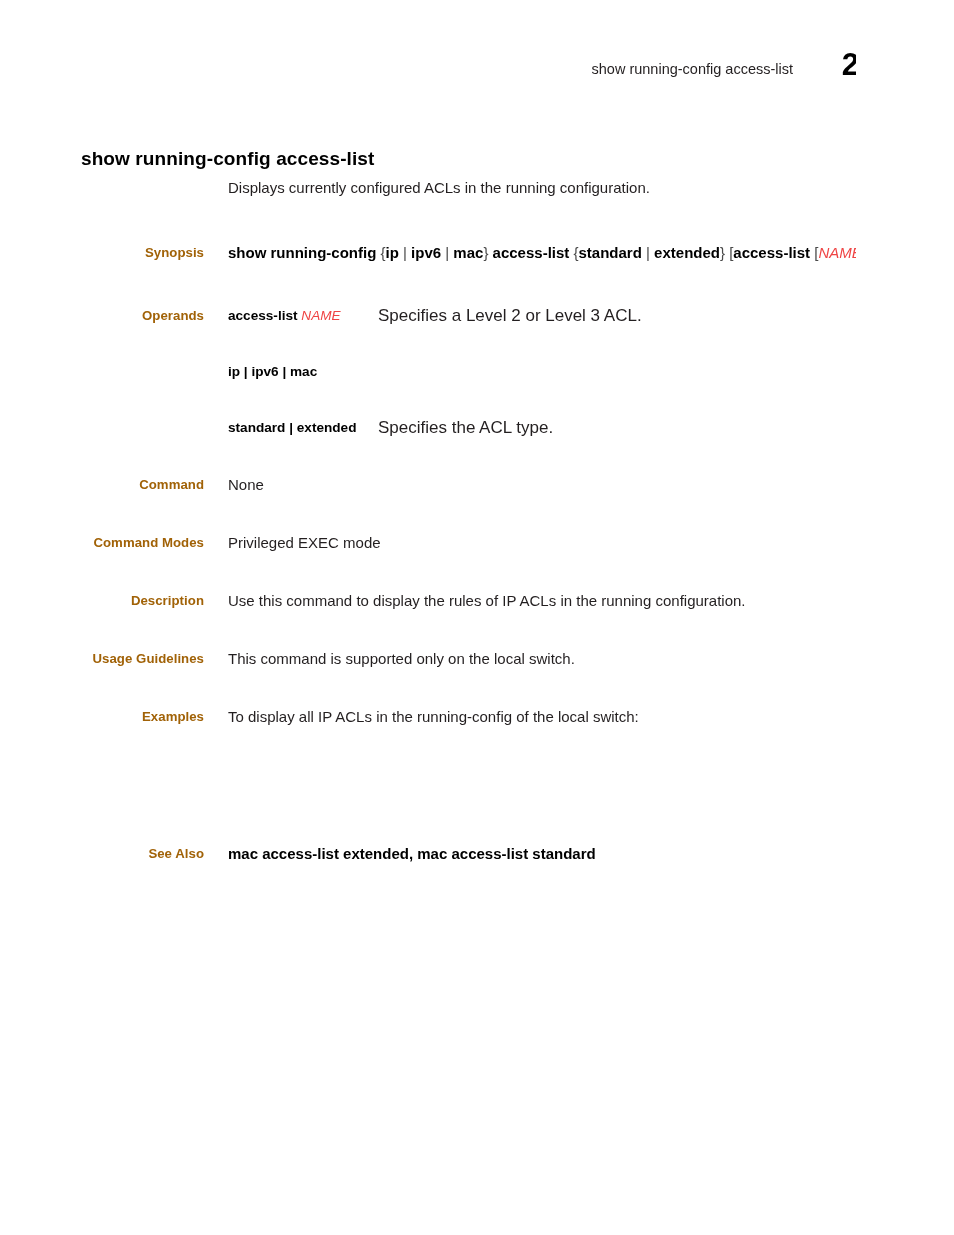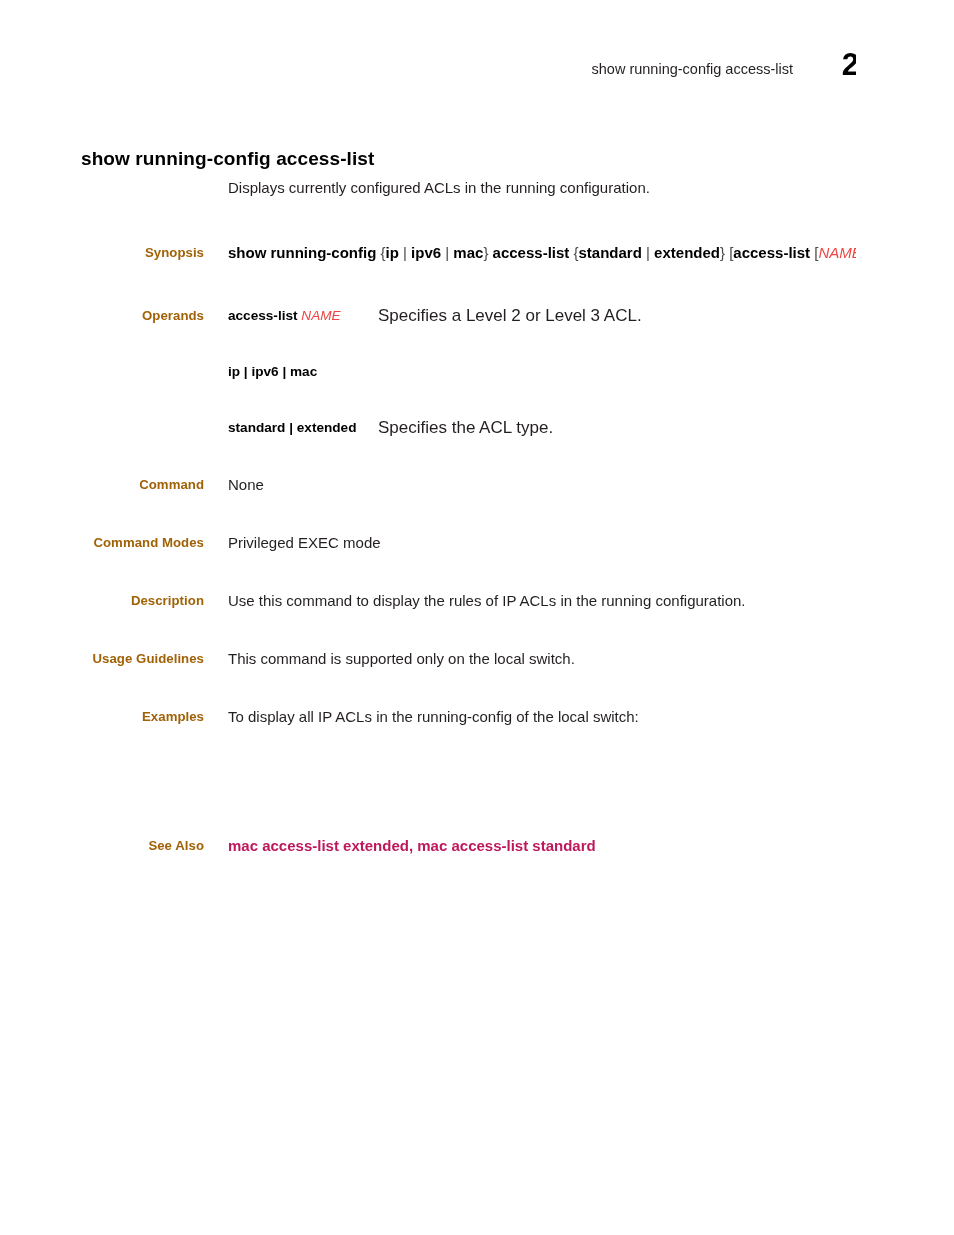--- a/index.html
+++ b/index.html
@@ -85,21 +85,22 @@
   }
   .row-content {
     margin-left: 228px;
     font-size: 15px;
     line-height: 19px;
     color: #231f20;
     white-space: nowrap;
   }
   .row-content.bold {
     font-weight: bold;
-    color: #be185d;
+    color: #000000;
+    margin-top: 8px;
   }
 
   
   .sp-intro    { height: 36px; }
   .sp-syn      { height: 34px; }
   .sp-op       { height: 28px; }
   .sp-gap      { height: 29px; }
 
   
   .kw   { font-weight: bold; color: #000000; }

